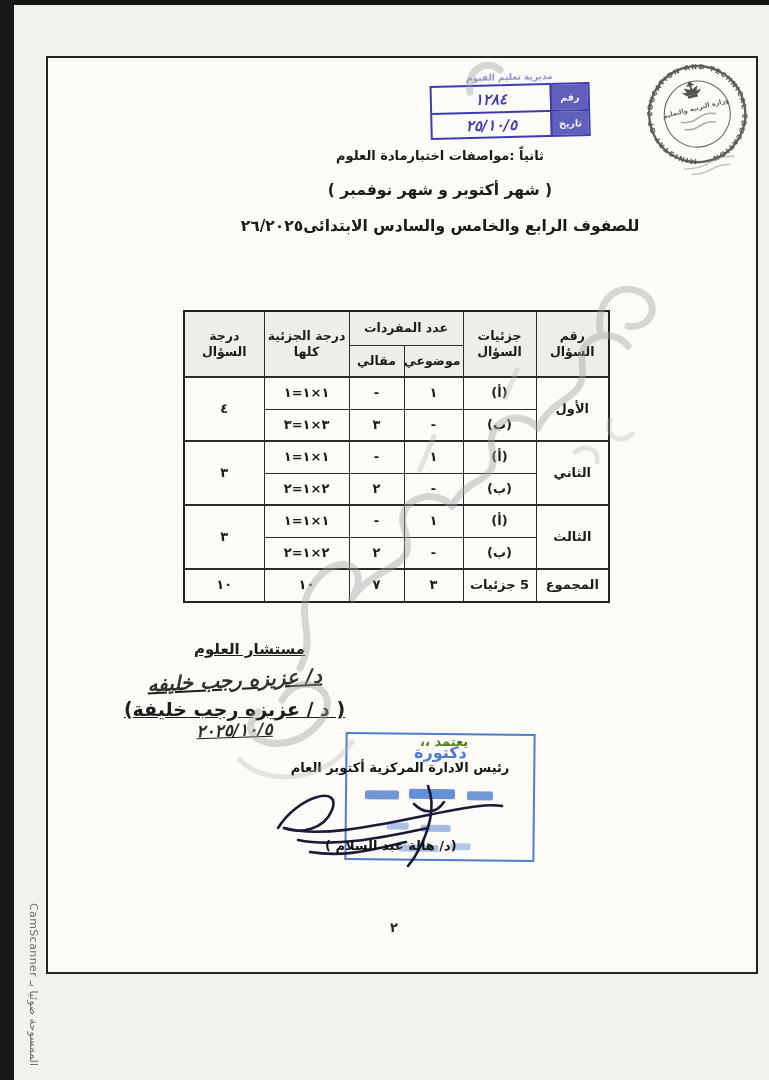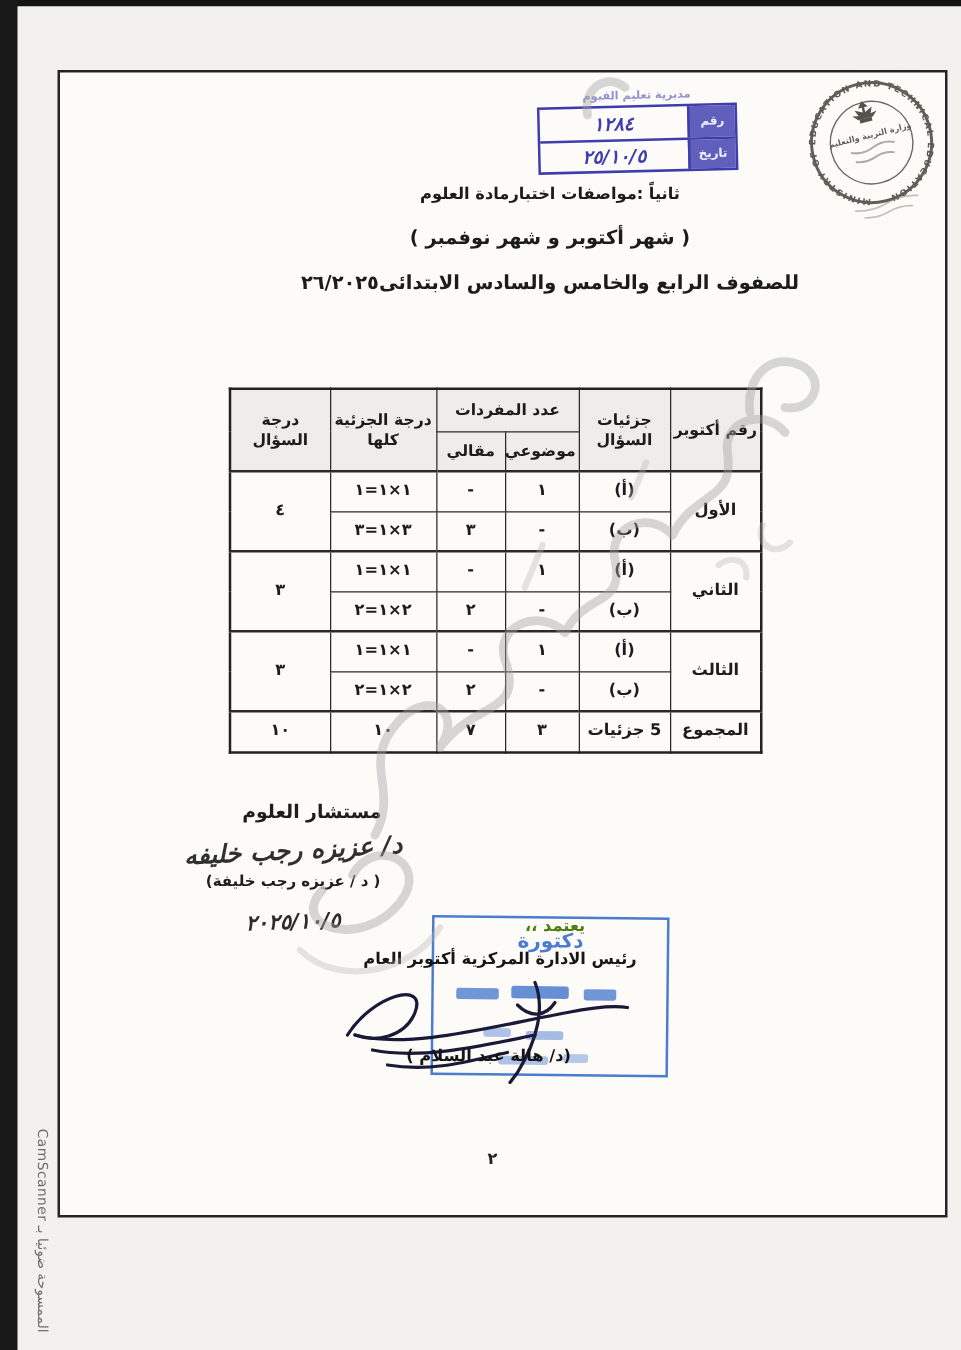--- a/index.html
+++ b/index.html
@@ -72,25 +72,25 @@
   tr.brow  { height:32px; } tr.trow  { height:33px; }
   tr.group-start th, tr.group-start td { border-top-width:2.5px; }
   tr.hrow1 th { border-bottom-width:1.4px; }
   table.spec .thick-b { border-bottom-width:2.5px !important; }
 
   
   .watermark { position:absolute; left:0; top:0; z-index:5; pointer-events:none; }
 
   
   .advisor { position:absolute; left:122px; top:640px; width:225px; z-index:4;
-    direction:rtl; text-align:center; color:#1d1d1d; }
+    direction:rtl; text-align:center; color:#1d1d1d;text-decoration:underline; }
   .advisor-title { font-size:15px; font-weight:bold; margin-bottom:10px; margin-left:30px; }
   .advisor-script { font-size:20px; font-weight:bold; font-style:italic; color:#30302e;
     transform:rotate(-3deg); letter-spacing:1px; margin-bottom:6px; white-space:nowrap; }
-  .advisor-name { font-size:12px; font-weight:bold; margin-bottom:16px; }
+  .advisor-name { font-size:19px; font-weight:bold; margin-bottom:0; }
   .advisor-date { font-size:17px; font-weight:bold; font-style:italic; color:#2c2c2a;
     transform:rotate(-2deg); letter-spacing:2px; }
 
   
   .approval-stamp {
     position:absolute; left:345px; top:733px; width:190px; height:128px; z-index:3;
     border:2.5px solid #2f66c9; transform:rotate(.6deg); opacity:.85;
   }
   .stamp-word { position:absolute; left:0; right:0; top:8px; text-align:center;
     color:#2f66c9; font-size:16px; font-weight:bold; letter-spacing:7px; direction:rtl; }
@@ -171,21 +171,21 @@
       <colgroup>
         <col style="width:73px">
           <col style="width:73px">
           <col style="width:59px">
         <col style="width:55px">
           <col style="width:85px">
           <col style="width:80px">
       </colgroup>
       <tbody>
           <tr class="hrow1">
-        <th rowspan="2" class="thick-b">رقم أكتوبر</th>
+        <th rowspan="2" class="thick-b">رقم السؤال</th>
         <th rowspan="2" class="thick-b">جزئيات السؤال</th>
         <th colspan="2">عدد المفردات</th>
         <th rowspan="2" class="thick-b">درجة الجزئية كلها</th>
         <th rowspan="2" class="thick-b">درجة السؤال</th>
       </tr>
       <tr class="hrow2">
         <th class="thick-b">موضوعي</th>
         <th class="thick-b">مقالي</th>
       </tr>
 

